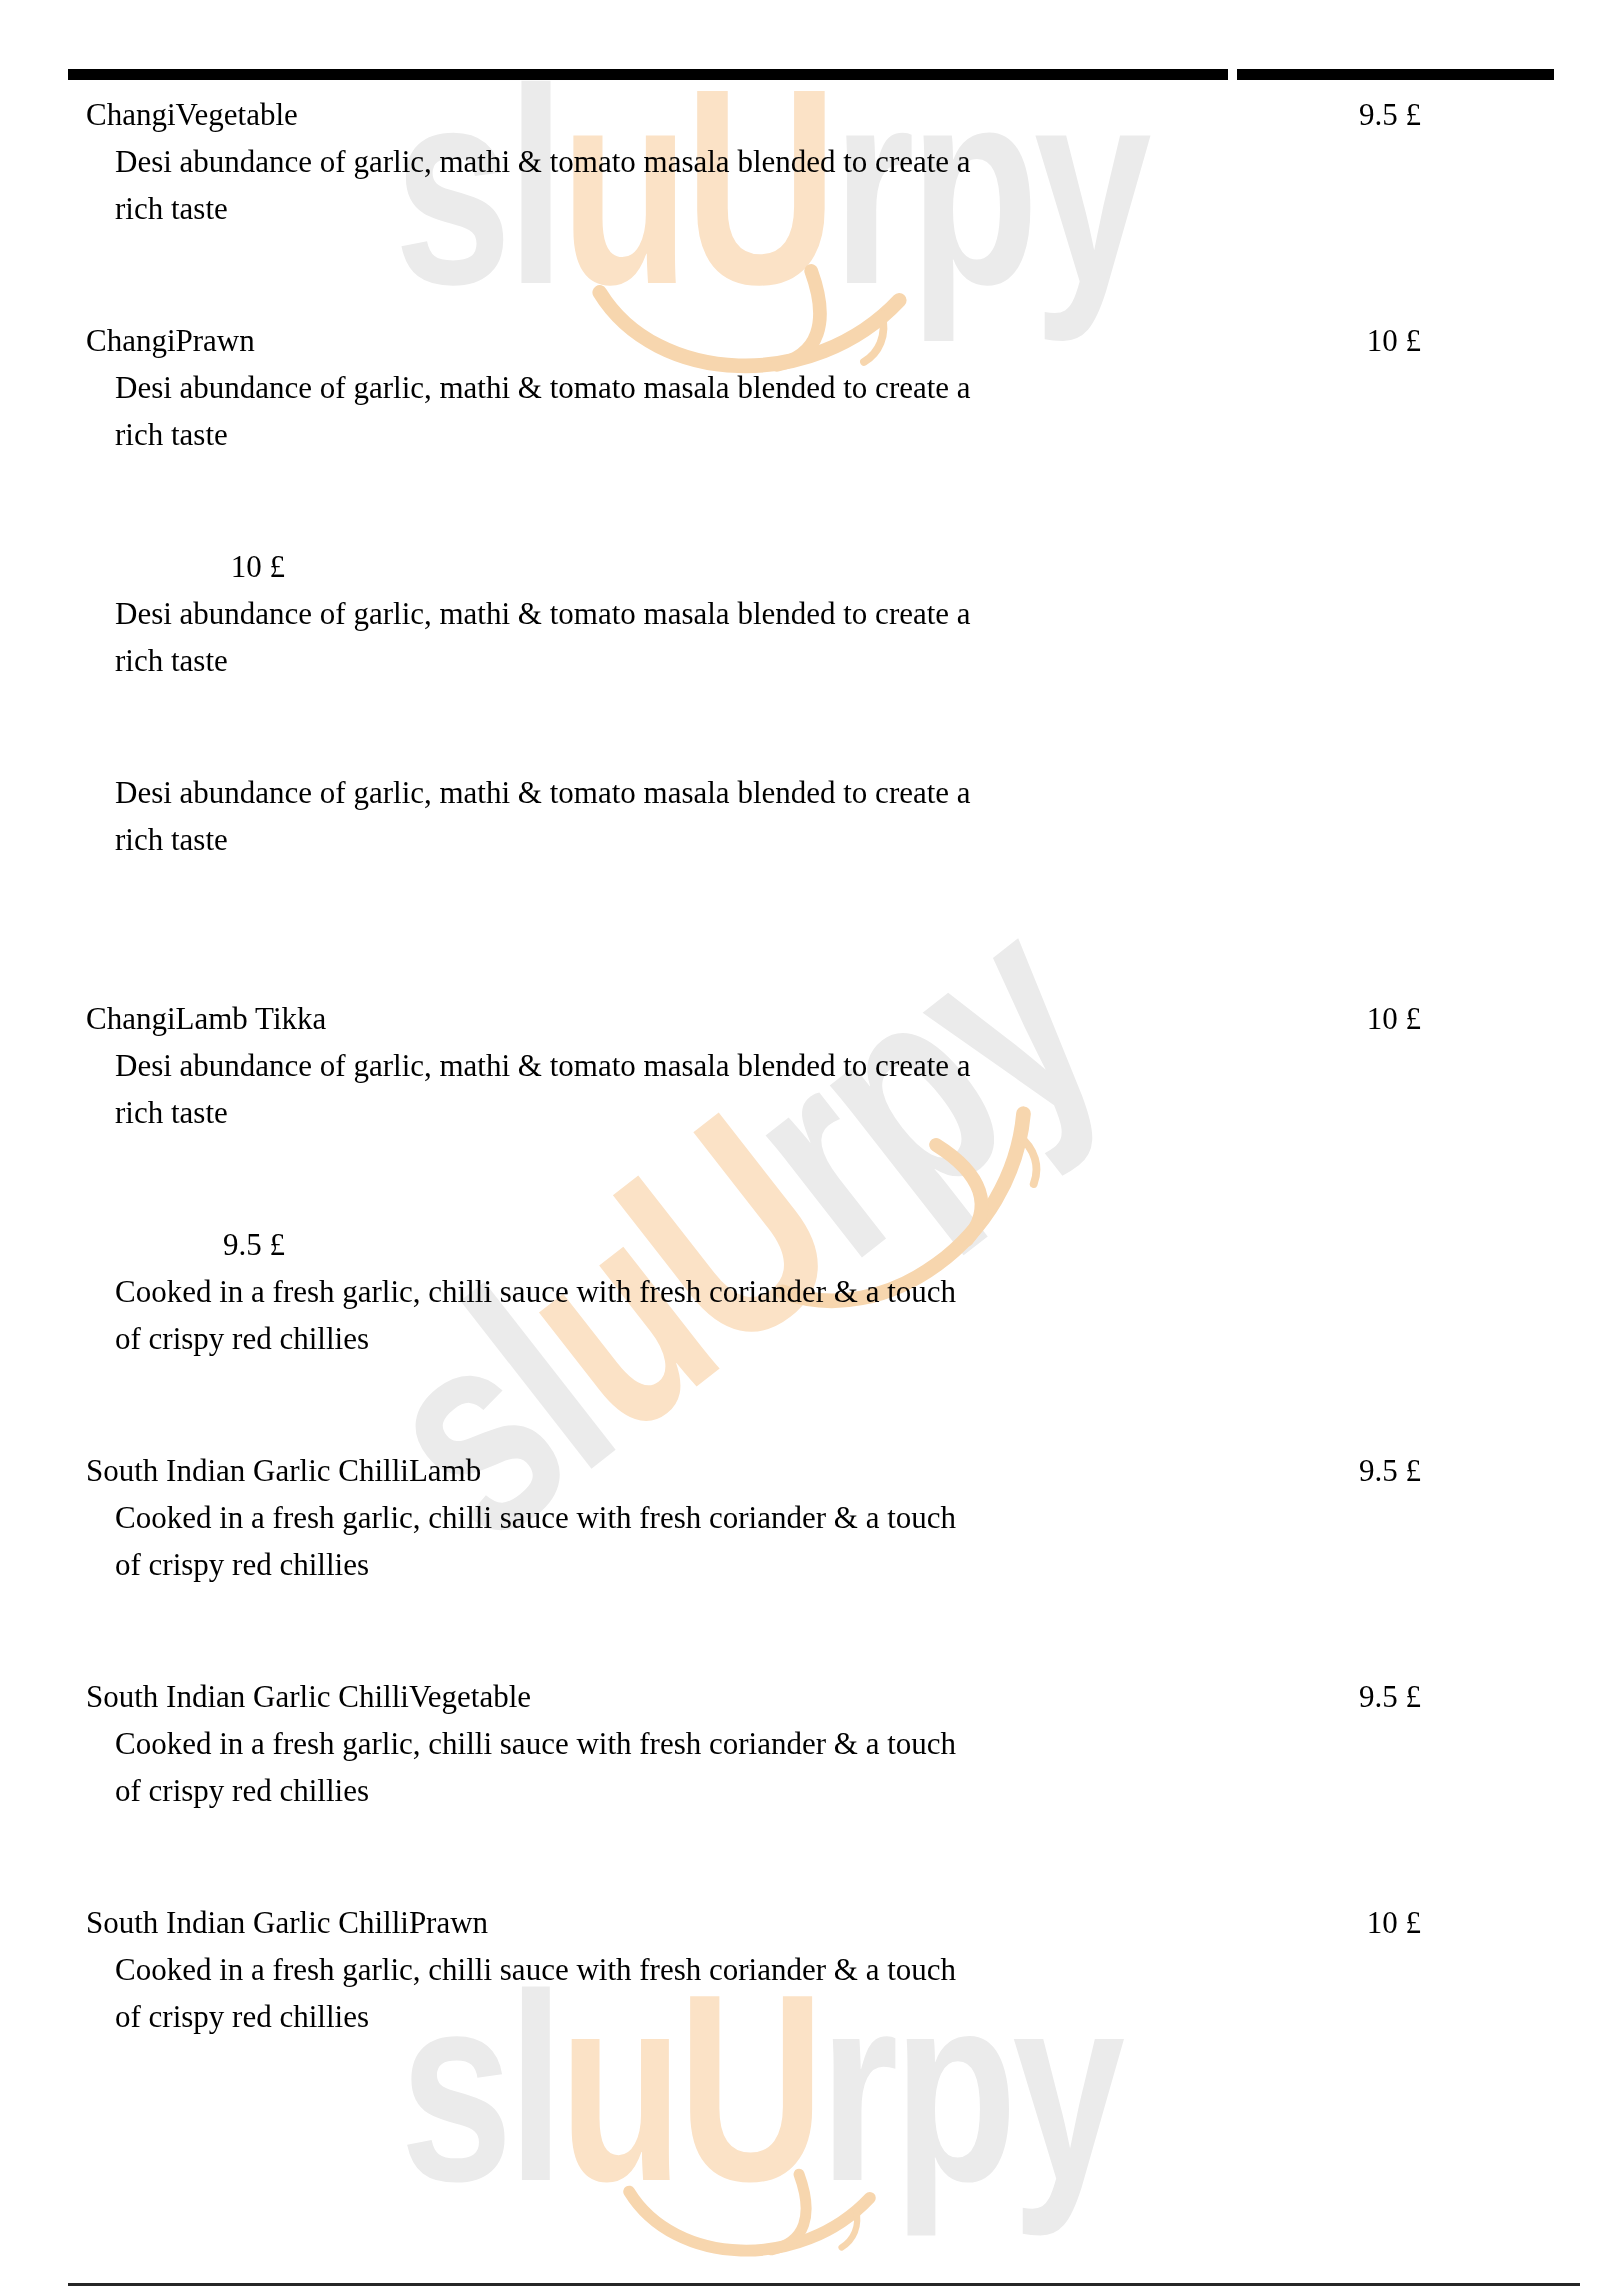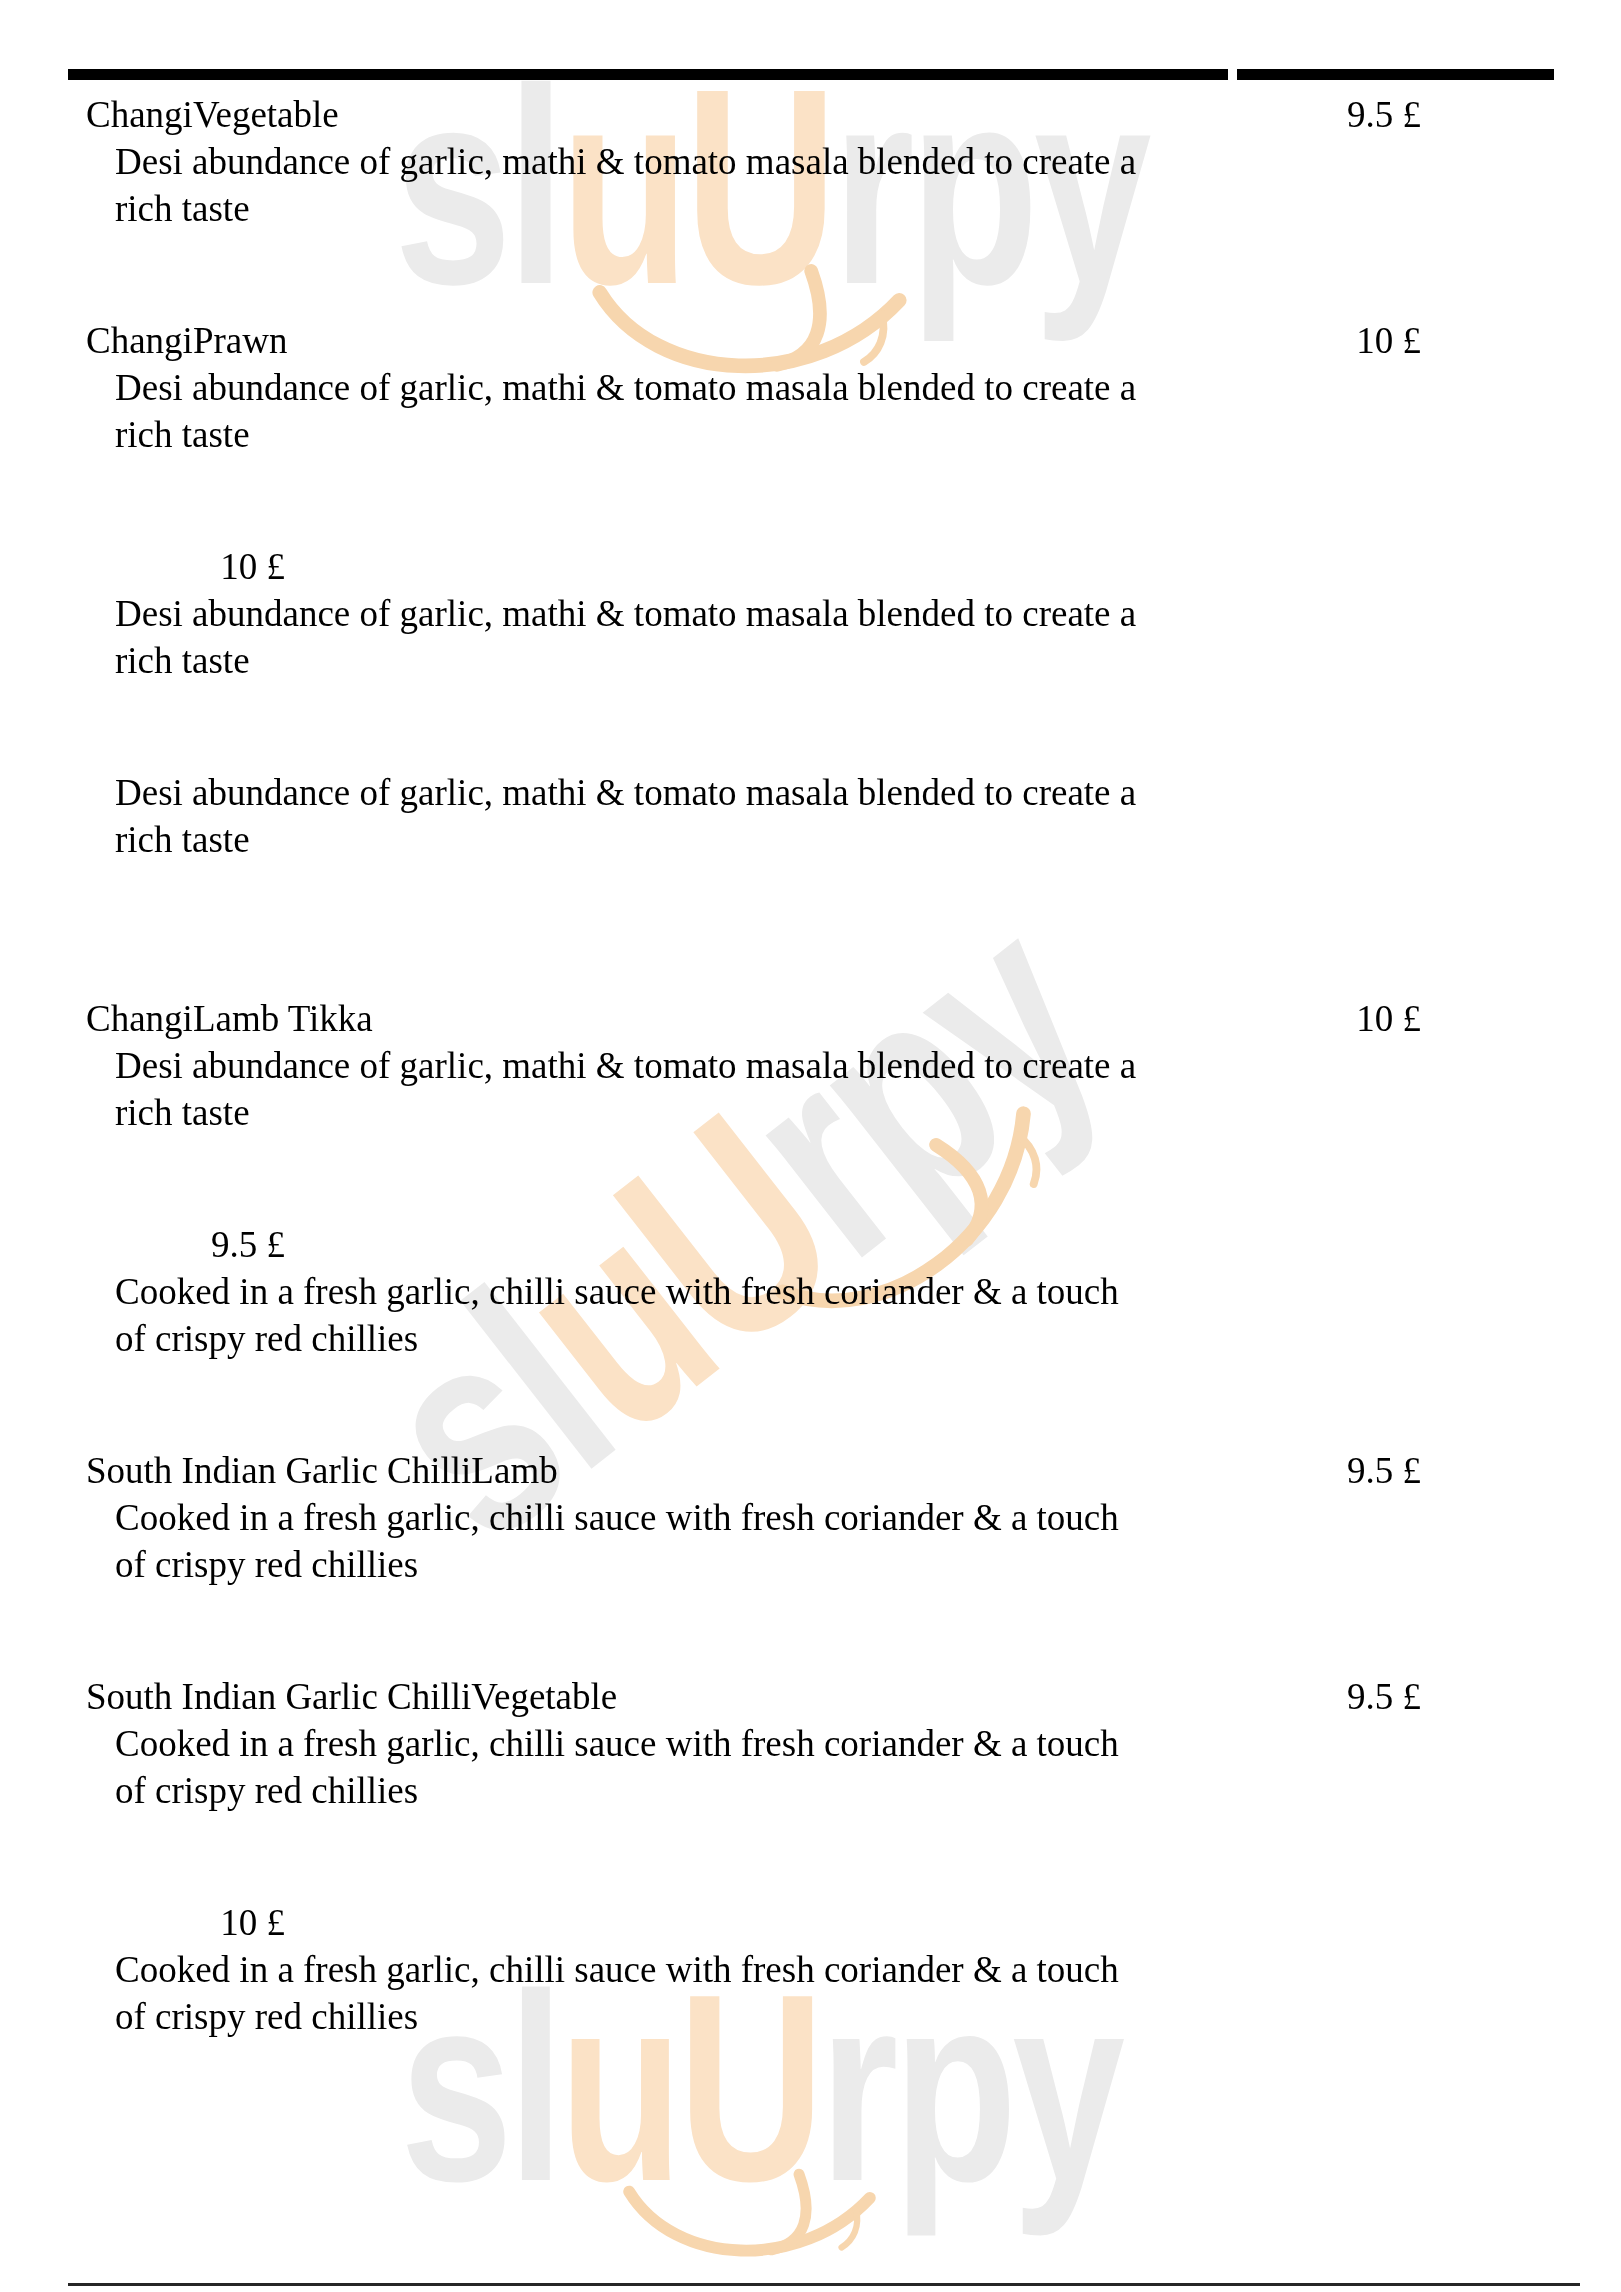--- a/index.html
+++ b/index.html
@@ -51,21 +51,21 @@
   .rule-top-left  { left: 68px;  top: 69px; width: 1160px; height: 10.8px; background: var(--rule-top, #000); }
   .rule-top-right { left: 1237px; top: 69px; width: 317px;  height: 10.8px; background: var(--rule-top, #000); }
   .rule-bottom    { left: 68px; top: 2283px; width: 1512px; height: 2.9px;  background: var(--rule-bottom, #262626); }
 
   
   .menu {
     position: absolute;
     left: 86px; top: 69px;
     width: 1467px;
     z-index: 1;
-    font-size: 37px;
+    font-size: 31px;
     line-height: 47px;
     color: #000;
   }
   .item { height: 226px; padding-top: 21.6px; box-sizing: border-box; }
   .item-head { display: flex; align-items: flex-start; }
   .item-name { flex: 1 1 auto; }
   .item-price {
     flex: 0 0 331px;
     width: 331px;
     padding-right: 132px;
@@ -162,19 +162,20 @@
     <div class="item">
     <div class="item-head">
       <span class="item-name">South Indian Garlic ChilliVegetable</span>
       <span class="item-price">9.5 £</span>
     </div>
     <div class="item-desc">Cooked in a fresh garlic, chilli sauce with fresh coriander &amp; a touch
 of crispy red chillies</div>
   </div>
     <div class="item">
     <div class="item-head">
+      <span class="item-name">South Indian Garlic ChilliPrawn</span>
       <span class="item-price">10 £</span>
     </div>
     <div class="item-desc">Cooked in a fresh garlic, chilli sauce with fresh coriander &amp; a touch
 of crispy red chillies</div>
   </div>
   </div>
 
 
 </body></html>

